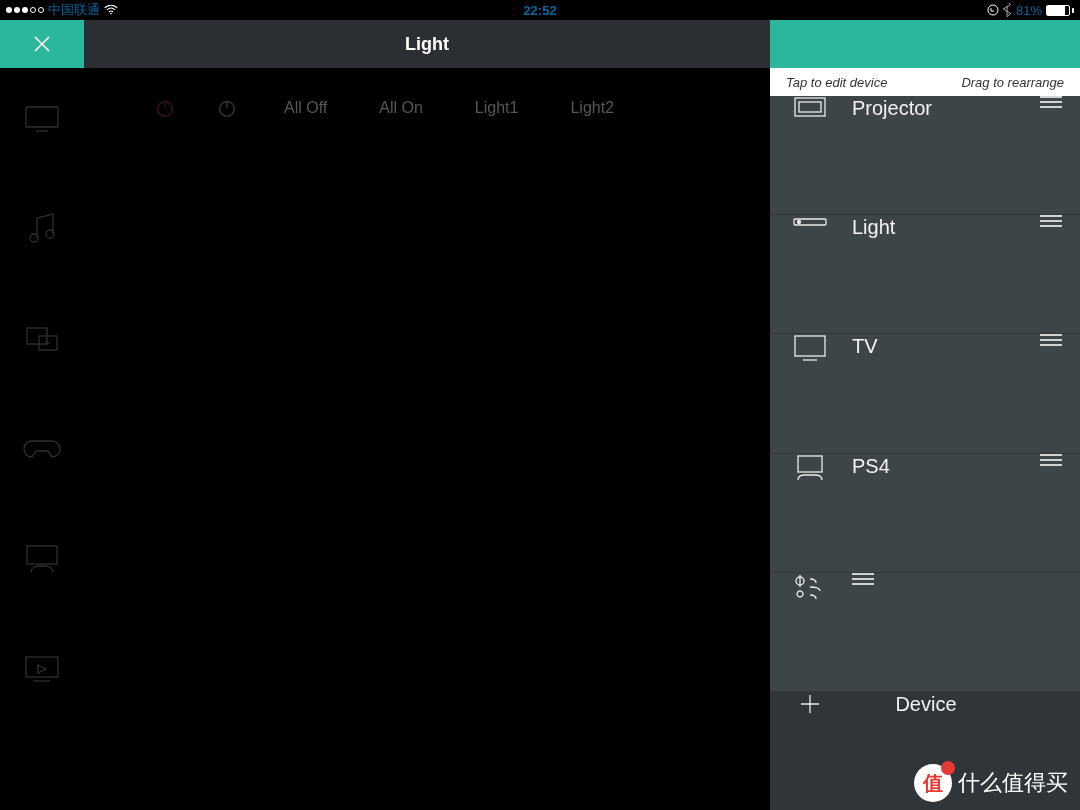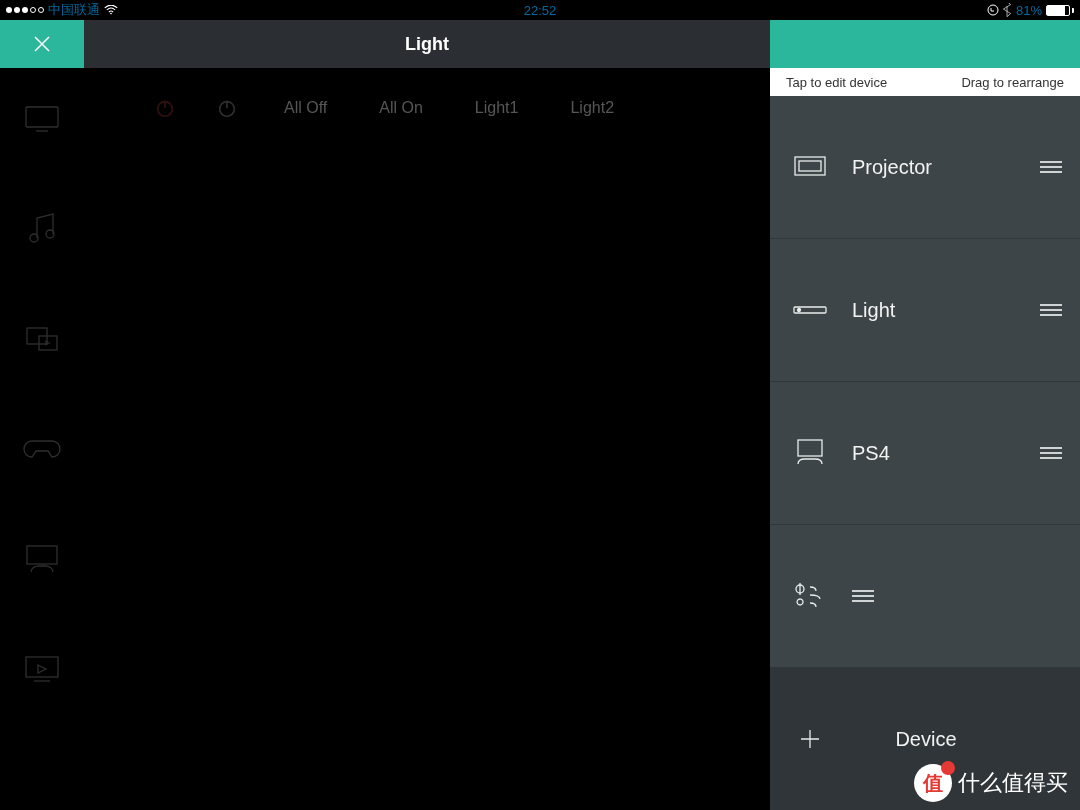--- a/index.html
+++ b/index.html
@@ -1,21 +1,21 @@
 <!DOCTYPE html>
 <html><head>
   <meta charset="utf-8">
   <style>
     * { box-sizing: border-box; margin: 0; padding: 0; font-family: -apple-system, "Helvetica Neue", Arial, sans-serif; font-weight: 300; }
     body { width: 1080px; height: 810px; overflow: hidden; background: #000; position: relative; }
 
     .status-bar { position: absolute; top: 0; left: 0; right: 0; height: 20px; display: flex; align-items: center; justify-content: space-between; color: #0369a1; font-size: 13px; z-index: 50; }
     .status-left { display: flex; align-items: center; gap: 4px; padding-left: 6px; }
     .status-right { display: flex; align-items: center; gap: 4px; padding-right: 6px; }
-    .status-center { position:absolute; left:50%; transform:translateX(-50%); font-weight:400; }
+    .status-center { position:absolute; left:50%; transform:translateX(-50%); font-weight:700; }
     .dots { display: flex; gap: 2px; }
     .dot { width: 6px; height: 6px; border-radius: 50%; background: #fff; }
     .dot.empty { background: transparent; border: 1px solid #fff; }
     .wifi-ico { width: 14px; height: 10px; }
     .battery-wrap { display:flex; align-items:center; gap:2px; }
     .battery-body { width: 24px; height: 11px; border: 1px solid #fff; border-radius: 2px; position: relative; }
     .battery-fill { background:#fff; height:100%; }
     .battery-tip { width: 2px; height: 5px; background:#fff; border-radius: 0 1px 1px 0; }
 
     .header-row { position:absolute; top:20px; left:0; right:0; height:48px; display:flex; }
@@ -27,23 +27,23 @@
     .sidebar-item { width:42px; height:42px; display:flex; align-items:center; justify-content:center; opacity:0.18; }
     .sidebar-item svg { stroke:#fff; fill:none; stroke-width:1.3; }
 
     .main { position:absolute; top:68px; left:84px; width:686px; bottom:0; background:#000; }
     .button-row { display:flex; align-items:center; height:80px; padding-left:70px; gap:40px; color:#565656; font-size:16px; }
     .pwr { width:22px; height:22px; opacity:0.55; }
     .pwr.red { stroke:#5c1f1f; }
     .txt-btn { color:#565656; padding:0 6px; }
 
     .right-panel { position:absolute; top:68px; right:0; width:310px; bottom:0; background:#3e4549; display:flex; flex-direction:column; }
-    .hint-bar { height:28px; background:#fff; color:#333; font-size:13px; display:flex; align-items:center; justify-content:space-between; padding:0 16px; }
+    .hint-bar { height:28px; background:#fff; color:#333; font-size:13px; display:flex; align-items:center; justify-content:space-between; padding:0 16px;font-style:italic; }
     .device-list { flex:1; display:flex; flex-direction:column; }
-    .device-row { flex:1; min-height:0; border-bottom:1px solid rgba(0,0,0,0.2); display:flex; align-items:center; padding:8px 18px; gap:20px; color:#f2f2f2; font-size:20px; }
+    .device-row { flex:1; min-height:0; border-bottom:1px solid rgba(0,0,0,0.2); display:flex; align-items:flex-start; padding:0 18px; gap:20px; color:#f2f2f2; font-size:20px; }
     .device-icon { width:44px; display:flex; justify-content:center; }
     .device-icon svg { stroke:#e9ebec; fill:none; stroke-width:1.3; }
     .device-label { flex:1; line-height:1.2; }
     .drag-handle { display:flex; flex-direction:column; gap:3px; }
     .drag-handle span { display:block; width:22px; height:2px; background:#cfd3d4; }
     .add-row { height:72px; background:#2f3538; border-bottom:none; }
 
     .watermark { position:absolute; right:12px; bottom:8px; display:flex; align-items:center; gap:6px; color:#fff; font-size:22px; font-weight:500; z-index:80; }
     .wm-badge { width:38px; height:38px; border-radius:50%; background:#fff; color:#e53935; display:flex; align-items:center; justify-content:center; font-size:20px; font-weight:700; position:relative; }
     .wm-badge::after { content:""; position:absolute; right:-3px; top:-3px; width:14px; height:14px; background:#e53935; border-radius:50%; }
@@ -184,20 +184,34 @@
           </svg>
         </div>
       <div class="device-label">Light</div>
       <div class="drag-handle">
           <span></span>
           <span></span>
           <span></span>
         </div>
     </div>
 
+    <div class="device-row">
+      <div class="device-icon">
+          <svg width="34" height="28" viewBox="0 0 34 28">
+            <rect x="2" y="2" width="30" height="20"></rect>
+            <path d="M10 26 h14"></path>
+          </svg>
+        </div>
+      <div class="device-label">TV</div>
+      <div class="drag-handle">
+          <span></span>
+          <span></span>
+          <span></span>
+        </div>
+    </div>
 
     <div class="device-row">
       <div class="device-icon">
           <svg width="32" height="30" viewBox="0 0 32 30">
             <rect x="4" y="2" width="24" height="16"></rect>
             <path d="M4 26 c0 -4 4 -5 7 -5 h10 c3 0 7 1 7 5"></path>
           </svg>
         </div>
       <div class="device-label">PS4</div>
       <div class="drag-handle">

